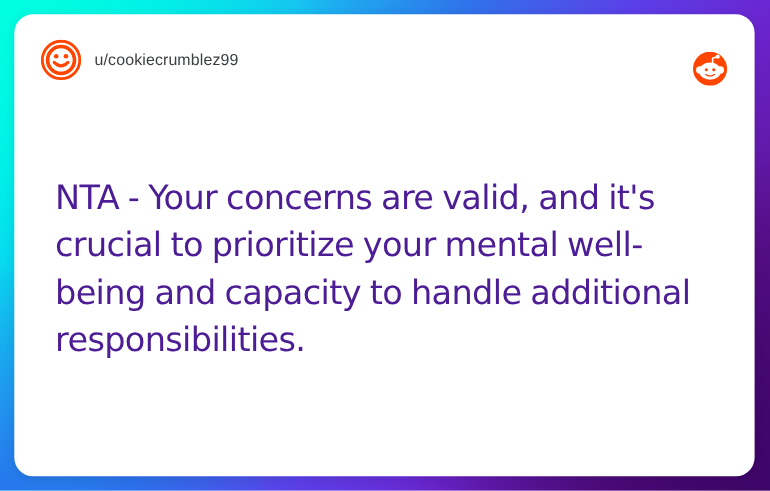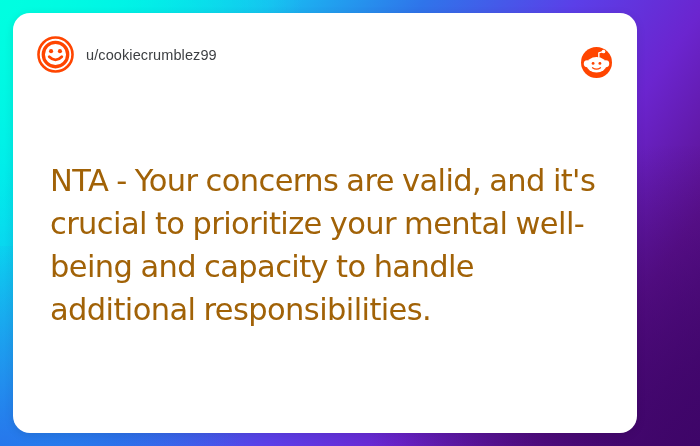--- a/index.html
+++ b/index.html
@@ -38,21 +38,21 @@
   .bg-tint-bl {
     position: absolute; left: 0; bottom: 0; width: 240px; height: 200px;
     background: radial-gradient(ellipse at 0% 100%, rgba(40,110,235,0.85) 0%, rgba(40,110,235,0) 75%);
     pointer-events: none;
   }
 
   .card {
     position: absolute;
     left: 13px;
     top: 13px;
-    width: 624px;
+    width: 673px;
     height: 420px;
     background: #ffffff;
     border-radius: 17px;
     box-shadow: 0 2px 10px rgba(0,0,0,0.10);
     overflow: hidden;
   }
 
   .card-header {
     position: absolute;
     left: 0; top: 0; right: 0;
@@ -96,21 +96,21 @@
     position: absolute;
     left: 37px;
     right: 40px;
     top: 146px;
   }
 
   .post-text {
     font-family: "DejaVu Sans", sans-serif;
     font-size: 30.5px;
     line-height: 43px;
-    color: #a16207;
+    color: #4c1d95;
     font-weight: 400;
     letter-spacing: -0.6px;
     word-spacing: -1px;
   }
 </style>
 </head>
 <body>
 
 <div class="bg-tint-tl"></div>
 <div class="bg-tint-bl"></div>

